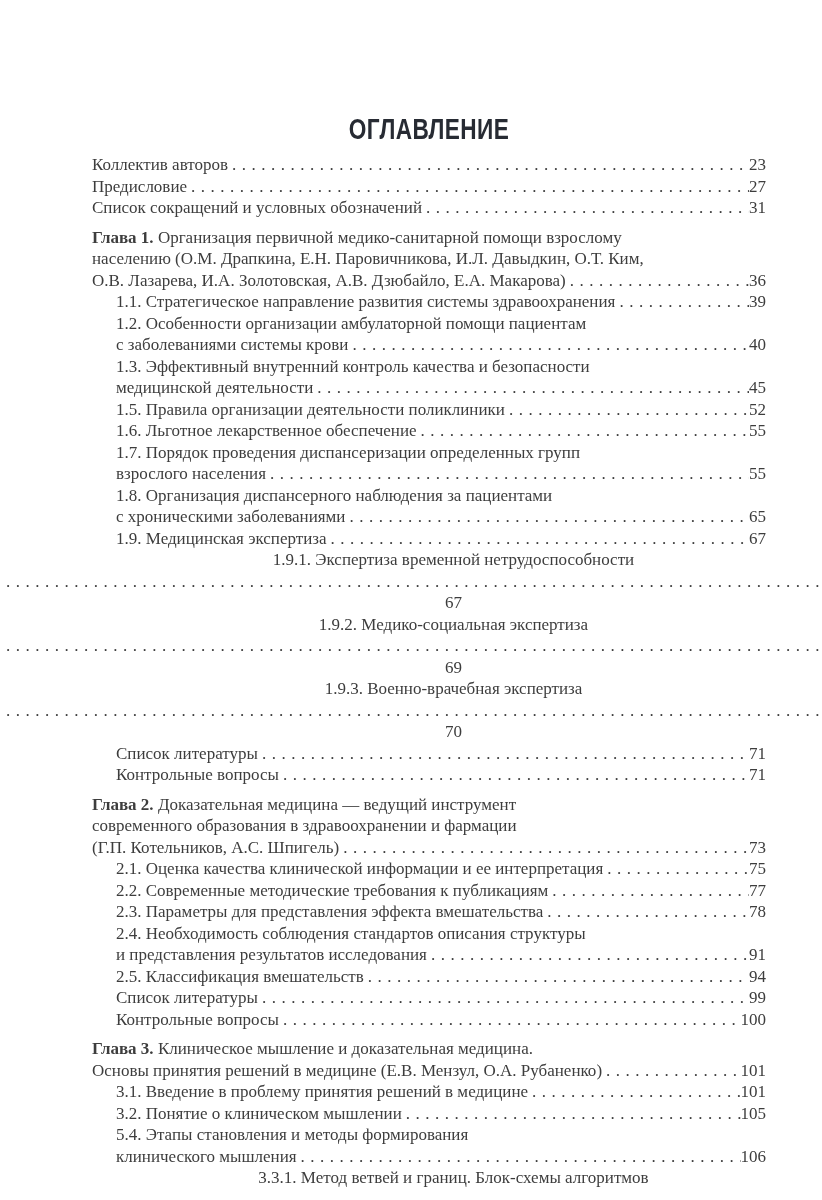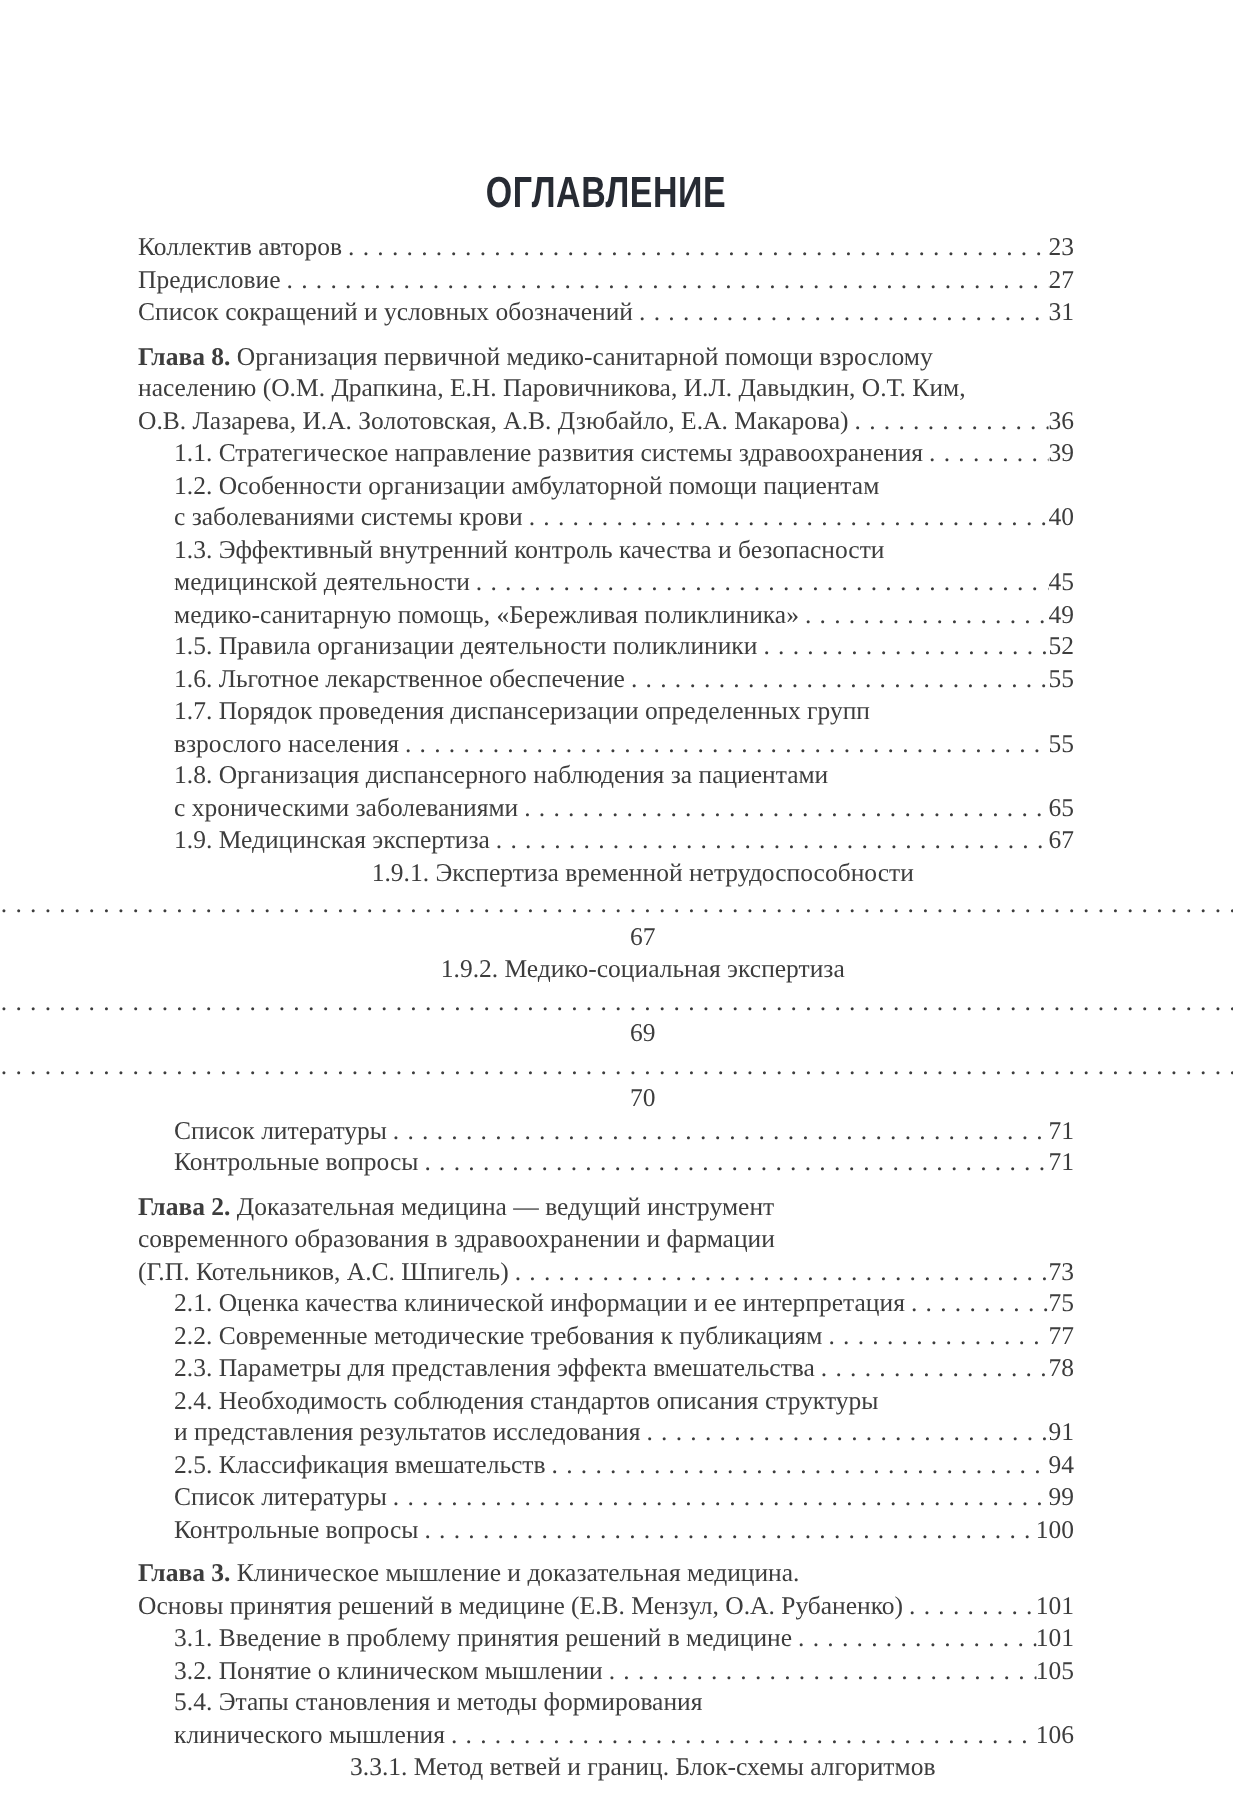--- a/index.html
+++ b/index.html
@@ -2,21 +2,21 @@
 <html lang="ru"><head>
 <meta charset="utf-8">
 <style>
   html,body{margin:0;padding:0;}
   body{
     width:822px;height:1200px;background:#ffffff;overflow:hidden;
     font-family:"Liberation Serif",serif;
   }
   .page{
     box-sizing:border-box;width:822px;height:1200px;
-    padding:112px 106px 0 92px;
+    padding:112px 56px 0 92px;
     font-size:17px;line-height:21.5px;color:#3d3d3d;
   }
   .title{
     font-family:"Liberation Sans",sans-serif;font-weight:bold;
     font-size:29px;line-height:34px;color:#272b33;
     text-align:center;transform:scaleX(0.78);transform-origin:50% 50%;
     letter-spacing:0.5px;margin:0 0 8px 0;
   }
   .toc{width:100%;}
   .row{display:flex;align-items:center;}
@@ -49,21 +49,21 @@
         <span class="txt"><span class="seg-n">Предисловие</span></span>
         <span class="leader"></span>
         <span class="pg">27</span>
       </div>
       <div class="row i0">
         <span class="txt"><span class="seg-n">Список сокращений и условных обозначений</span></span>
         <span class="leader"></span>
         <span class="pg">31</span>
       </div>
       <div class="row i0 gap">
-        <span class="txt"><span class="seg-b">Глава 8.</span><span class="seg-n"> Организация первичной медико-санитарной помощи взрослому</span></span>
+        <span class="txt"><span class="seg-b">Глава 1.</span><span class="seg-n"> Организация первичной медико-санитарной помощи взрослому</span></span>
       </div>
       <div class="row i0">
         <span class="txt"><span class="seg-n">населению (</span><span class="seg-i">О.М. Драпкина, Е.Н. Паровичникова, И.Л. Давыдкин, О.Т. Ким,</span></span>
       </div>
       <div class="row i0">
         <span class="txt"><span class="seg-i">О.В. Лазарева, И.А. Золотовская, А.В. Дзюбайло, Е.А. Макарова</span><span class="seg-n">)</span></span>
         <span class="leader"></span>
         <span class="pg">36</span>
       </div>
       <div class="row i1">
@@ -81,25 +81,20 @@
       </div>
       <div class="row i1">
         <span class="txt"><span class="seg-n">1.3. Эффективный внутренний контроль качества и безопасности</span></span>
       </div>
       <div class="row i1">
         <span class="txt"><span class="seg-n">медицинской деятельности</span></span>
         <span class="leader"></span>
         <span class="pg">45</span>
       </div>
       <div class="row i1">
-        <span class="txt"><span class="seg-n">медико-санитарную помощь, «Бережливая поликлиника»</span></span>
-        <span class="leader"></span>
-        <span class="pg">49</span>
-      </div>
-      <div class="row i1">
         <span class="txt"><span class="seg-n">1.5. Правила организации деятельности поликлиники</span></span>
         <span class="leader"></span>
         <span class="pg">52</span>
       </div>
       <div class="row i1">
         <span class="txt"><span class="seg-n">1.6. Льготное лекарственное обеспечение</span></span>
         <span class="leader"></span>
         <span class="pg">55</span>
       </div>
       <div class="row i1">
@@ -127,20 +122,21 @@
         <span class="txt"><span class="seg-n">1.9.1. Экспертиза временной нетрудоспособности</span></span>
         <span class="leader"></span>
         <span class="pg">67</span>
       </div>
       <div class="row i2">
         <span class="txt"><span class="seg-n">1.9.2. Медико-социальная экспертиза</span></span>
         <span class="leader"></span>
         <span class="pg">69</span>
       </div>
       <div class="row i2">
+        <span class="txt"><span class="seg-n">1.9.3. Военно-врачебная экспертиза</span></span>
         <span class="leader"></span>
         <span class="pg">70</span>
       </div>
       <div class="row i1">
         <span class="txt"><span class="seg-n">Список литературы</span></span>
         <span class="leader"></span>
         <span class="pg">71</span>
       </div>
       <div class="row i1">
         <span class="txt"><span class="seg-n">Контрольные вопросы</span></span>

